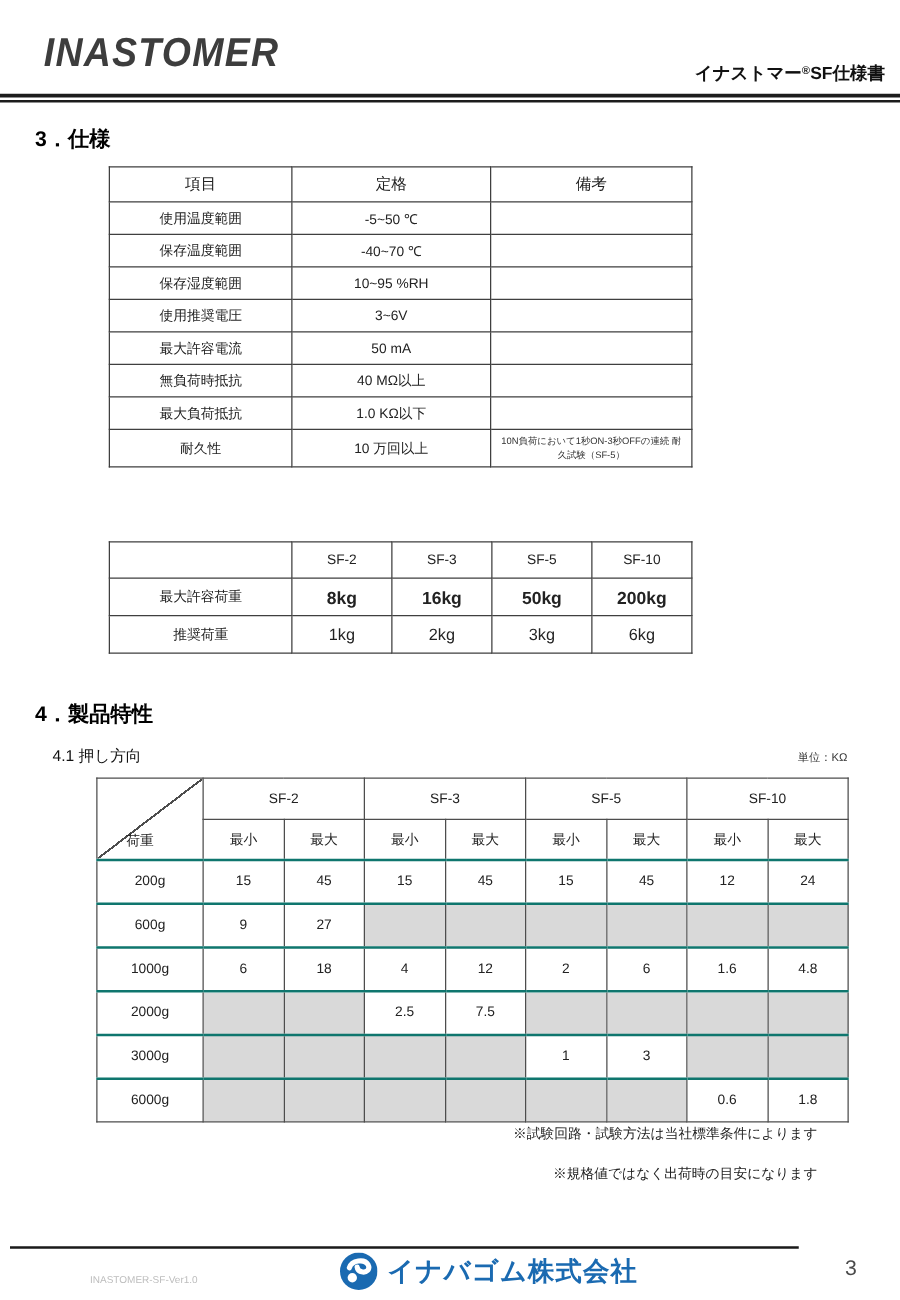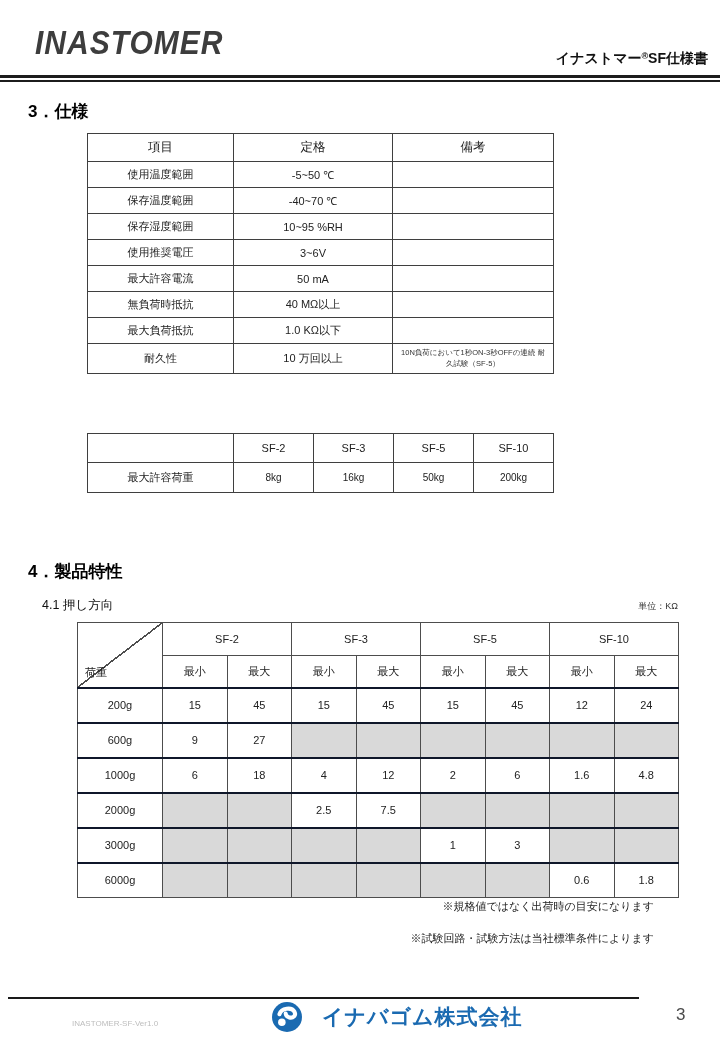--- a/index.html
+++ b/index.html
@@ -37,50 +37,50 @@
   
   .spec { position:absolute; left:87px; top:133px; width:466px; }
   .spec th { height:28px; font-size:12.5px; }
   .spec td { height:26px;text-align:center; }
   .spec tr.last td { height:30px; }
   .spec td.note { font-size:7.5px; line-height:1.35; padding:0 6px; color:#333; }
   
   .loadt { position:absolute; left:87px; top:433px; width:466px; }
   .loadt th { height:29px; font-size:11px; }
   .loadt td { height:30px; }
-  .loadt tr.big td.v { font-size:10px; }
+  .loadt tr.big td.v { font-size:14px;font-weight:bold; }
   .loadt tr.mid td.v { font-size:13px; }
   
   .push { position:absolute; left:77px; top:622px; width:601px; }
   .push td { border:1px solid #4d4d4d; }
   .push tr.grp td { height:33px; border-bottom:1px solid #4d4d4d; }
   .push tr.sub td { height:32px; }
-  .push tr.data td { height:35px; border-top:2px solid #0f172a; }
+  .push tr.data td { height:35px; border-top:2px solid #0f766e; }
   .push td.dl { border-left:1px dotted #6e6e6e; }
   .push td.gc { background:#d9d9d9; }
   .push td.corner { position:relative; }
   .push .diag {
     position:absolute; inset:0;
     background:linear-gradient(to bottom right,
        transparent calc(50% - 0.8px), #4d4d4d calc(50% - 0.8px),
        #4d4d4d calc(50% + 0.8px), transparent calc(50% + 0.8px));
   }
   .push .corner-label {
-    position:absolute; left:7px; bottom:7px; font-size:11px; color:#222;
+    position:absolute; left:23px; bottom:7px; font-size:11px; color:#222;
   }
   
   .footnotes { position:absolute; right:66px; top:899px; text-align:right;
                font-size:11px; color:#222; }
   .footnotes div { margin-bottom:17px; }
   
   .footer-rule { position:absolute; left:8px; top:997px; width:631px;
                  border-top:2px solid #1a1a1a; }
   .version { position:absolute; left:72px; top:1019px; font-size:8px; color:#bdbdbd; }
   .company { position:absolute; left:272px; top:1002px; display:flex;
-             align-items:center; gap:20px; }
+             align-items:center; gap:8px; }
   .company .name { font-size:21px; font-weight:bold; color:#1a6ab1; letter-spacing:1px; }
   .pagenum { position:absolute; left:676px; top:1005px; font-size:17px; color:#4a4a4a; }
 </style>
 </head>
 <body>
 
 <div class="page">
 
   <div class="logo">INASTOMER</div>
   <div class="doc-title">
@@ -161,20 +161,27 @@
       <th>SF-5</th>
       <th>SF-10</th>
     </tr>
     <tr class="big">
       <td>最大許容荷重</td>
       <td class="v">8kg</td>
       <td class="v">16kg</td>
       <td class="v">50kg</td>
       <td class="v">200kg</td>
     </tr>
+    <tr class="mid">
+      <td>推奨荷重</td>
+      <td class="v">1kg</td>
+      <td class="v">2kg</td>
+      <td class="v">3kg</td>
+      <td class="v">6kg</td>
+    </tr>
   </tbody>
     </table>
 
   <div class="h-sec" id="h4">4．製品特性</div>
   <div class="h-sub">4.1 押し方向</div>
   <div class="unit">単位：KΩ</div>
 
   <table class="push">
     <colgroup>
       <col style="width:85px">
@@ -271,22 +278,22 @@
       <td class="dl gc"></td>
       <td class="gc"></td>
       <td class="dl gc"></td>
       <td>0.6</td>
       <td class="dl">1.8</td>
     </tr>
   </tbody>
     </table>
 
   <div class="footnotes">
+    <div>※試験回路・試験方法は当社標準条件によります</div>
     <div>※規格値ではなく出荷時の目安になります</div>
-    <div>※試験回路・試験方法は当社標準条件によります</div>
   </div>
 
   <div class="footer-rule"></div>
   <div class="version">INASTOMER-SF-Ver1.0</div>
   <div class="company">
     <svg width="30" height="30" viewBox="0 0 32 32">
       <circle cx="16" cy="16" r="16" fill="#1a6ab1"></circle>
       <circle cx="10.5" cy="21.5" r="4" fill="#ffffff"></circle>
       <path d="M8 13 C10 6.5, 21 5, 24 10.5 C26 14.5, 22.5 17.5, 18.5 16.5 C16 15.9, 14.8 14.2, 14.6 12.4" fill="none" stroke="#ffffff" stroke-width="4.4" stroke-linecap="round"></path>
     </svg>

